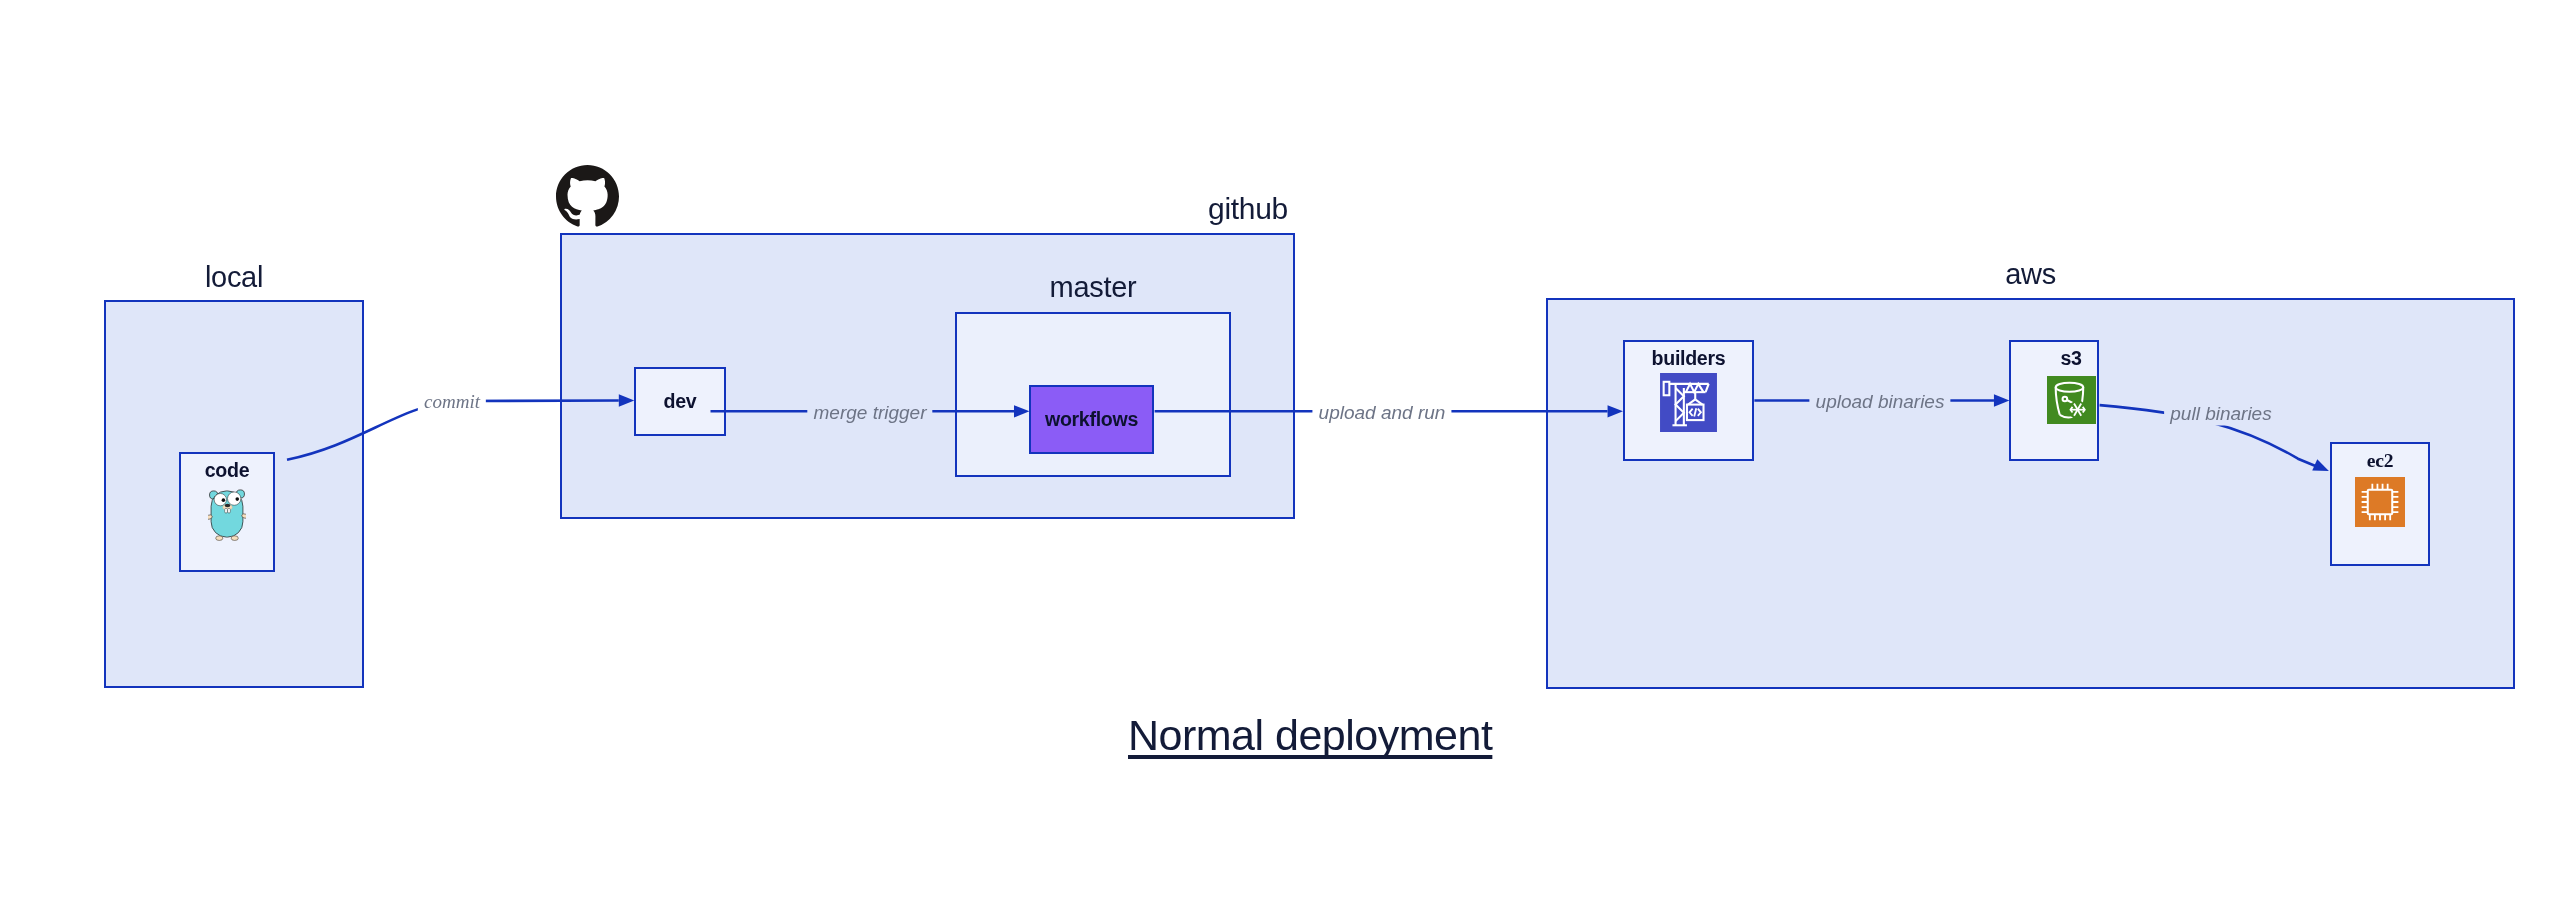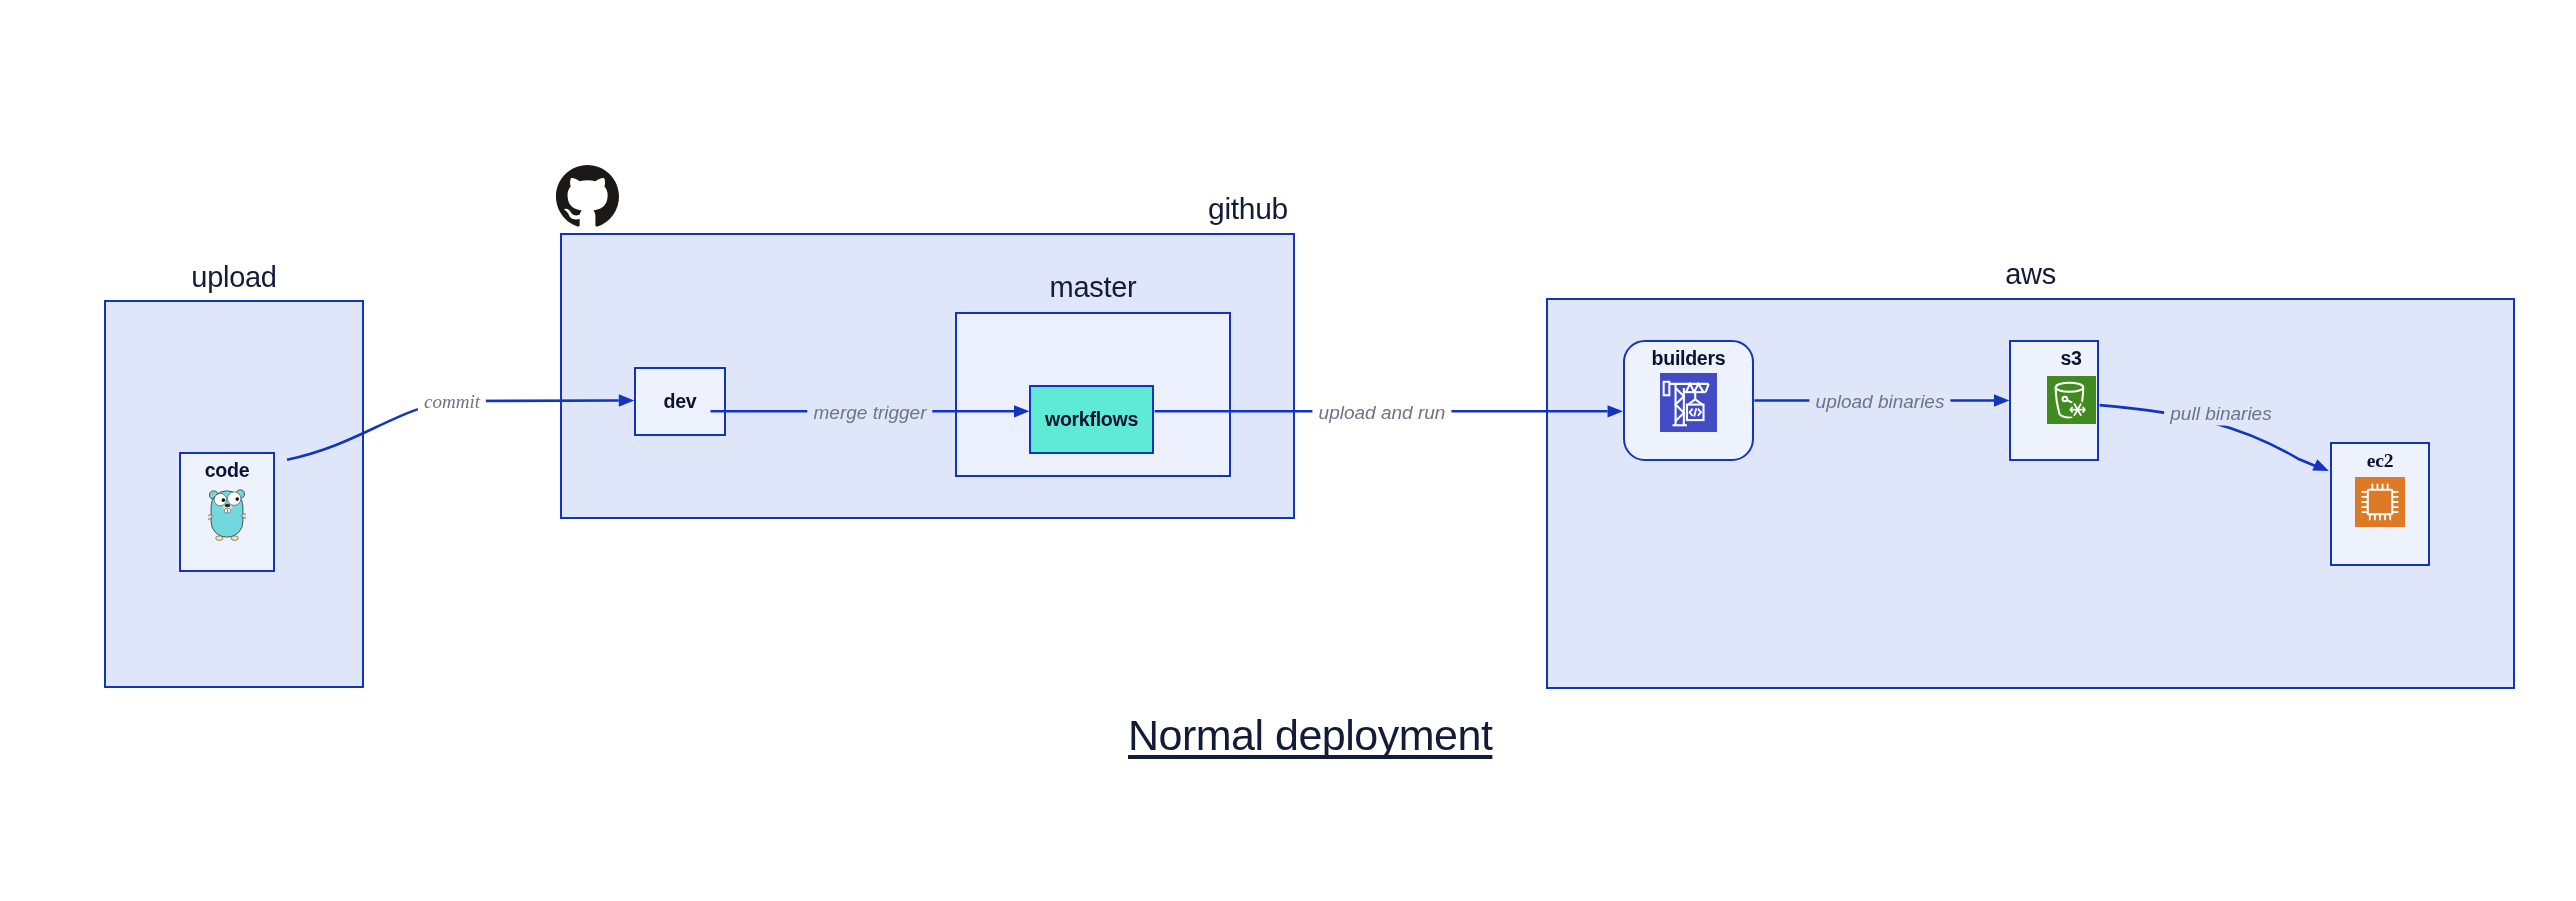--- a/index.html
+++ b/index.html
@@ -12,21 +12,21 @@
   .container-box.mid{background:#ebf0fc;}
   .container-label{
     position:absolute;color:#131b38;font-size:29px;line-height:34px;
     letter-spacing:-0.3px;white-space:nowrap;
   }
   
   .node-box{
     position:absolute;border:2.1px solid #1334bd;background:#eef2fd;box-sizing:border-box;
     display:flex;flex-direction:column;align-items:center;
   }
-  .node-box.lightest{background:#5eead4;}
+  .node-box.lightest{background:#8b5cf6;}
   .node-label{
     color:#0d1230;font-weight:bold;font-size:19.6px;line-height:23px;
     letter-spacing:-0.3px;white-space:nowrap;
   }
   .node-box.center-label{justify-content:center;}
   .node-box .node-label.padded{margin-top:5.2px;}
   .node-icon{display:block;}
   
   #edge-layer{position:absolute;left:0;top:0;z-index:30;pointer-events:none;}
   .edge-label{
@@ -43,21 +43,21 @@
     text-decoration:underline;text-decoration-thickness:3.6px;
     text-underline-offset:5.2px;text-decoration-skip-ink:none;
   }
   .z10{z-index:10;} .z20{z-index:20;}
   .octocat{position:absolute;left:555px;top:165px;z-index:15;}
 </style>
 </head>
 <body>
 
 <div class="container-box z10" style="left:104px;top:300px;width:260px;height:388px;"></div>
-<div class="container-label" style="left:104px;top:260px;width:260px;text-align:center;">upload</div>
+<div class="container-label" style="left:104px;top:260px;width:260px;text-align:center;">local</div>
 
 <div class="container-box z10" style="left:560px;top:233px;width:735px;height:286px;"></div>
 <div class="container-label" style="left:560px;top:192px;width:728px;text-align:right;font-size:30px;">github</div>
 
 <div class="container-box mid z20" style="left:955px;top:312px;width:276px;height:165px;"></div>
 <div class="container-label z20" style="left:955px;top:270px;width:276px;text-align:center;">master</div>
 
 <div class="container-box z10" style="left:1546px;top:298px;width:969px;height:391px;"></div>
 <div class="container-label" style="left:1546px;top:257px;width:969px;text-align:center;">aws</div>
 
@@ -91,21 +91,21 @@
 </div>
 
 <div class="node-box center-label z20" style="left:634px;top:367px;width:92px;height:69px;">
   <span class="node-label">dev</span>
 </div>
 
 <div class="node-box lightest center-label z20" style="left:1029px;top:385px;width:125px;height:69px;">
   <span class="node-label">workflows</span>
 </div>
 
-<div class="node-box z20" style="left:1623px;top:340px;width:131px;height:121px;border-radius:22px;">
+<div class="node-box z20" style="left:1623px;top:340px;width:131px;height:121px;">
   <span class="node-label padded">builders</span>
   <span class="node-icon" style="margin-top:3.1px;">
     <svg width="57" height="59" viewBox="0 0 110 114">
       <rect x="0" y="0" width="110" height="114" fill="#424bc5"></rect>
       <g stroke="#ffffff" stroke-width="4" fill="none">
         <rect x="7" y="17" width="11" height="26"></rect>
         <path d="M 17 21 H 94"></path>
         <path d="M 30 21 V 101 M 46 29 V 101"></path>
         <path d="M 30 29 L 46 45 L 30 61 L 46 77 L 30 93"></path>
         <path d="M 24 101 H 52"></path>

